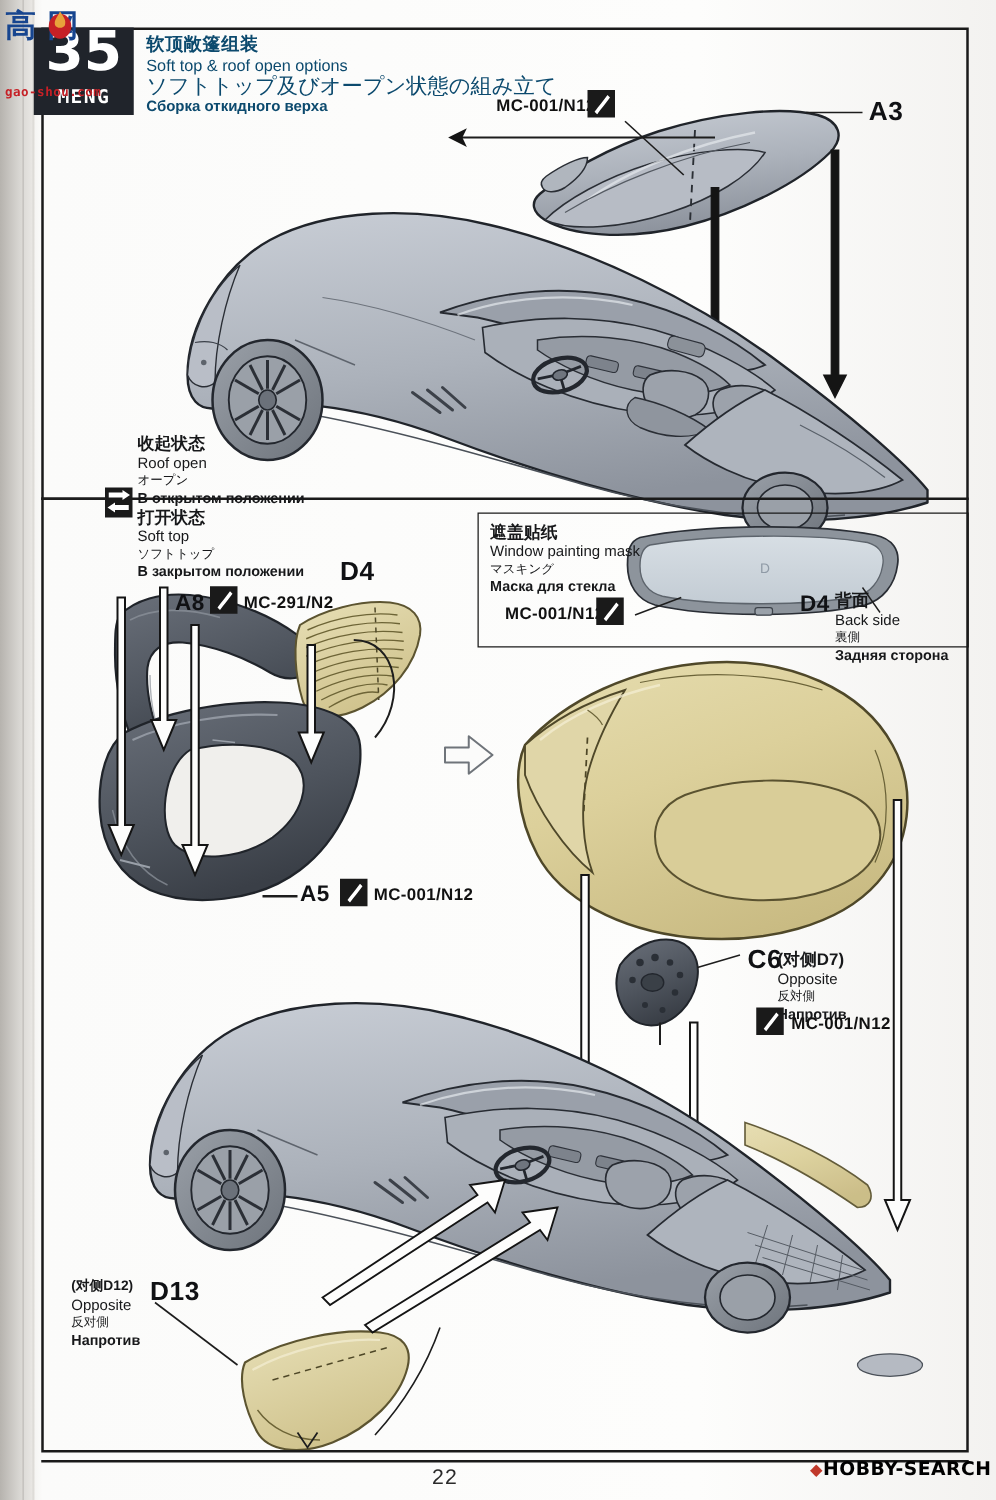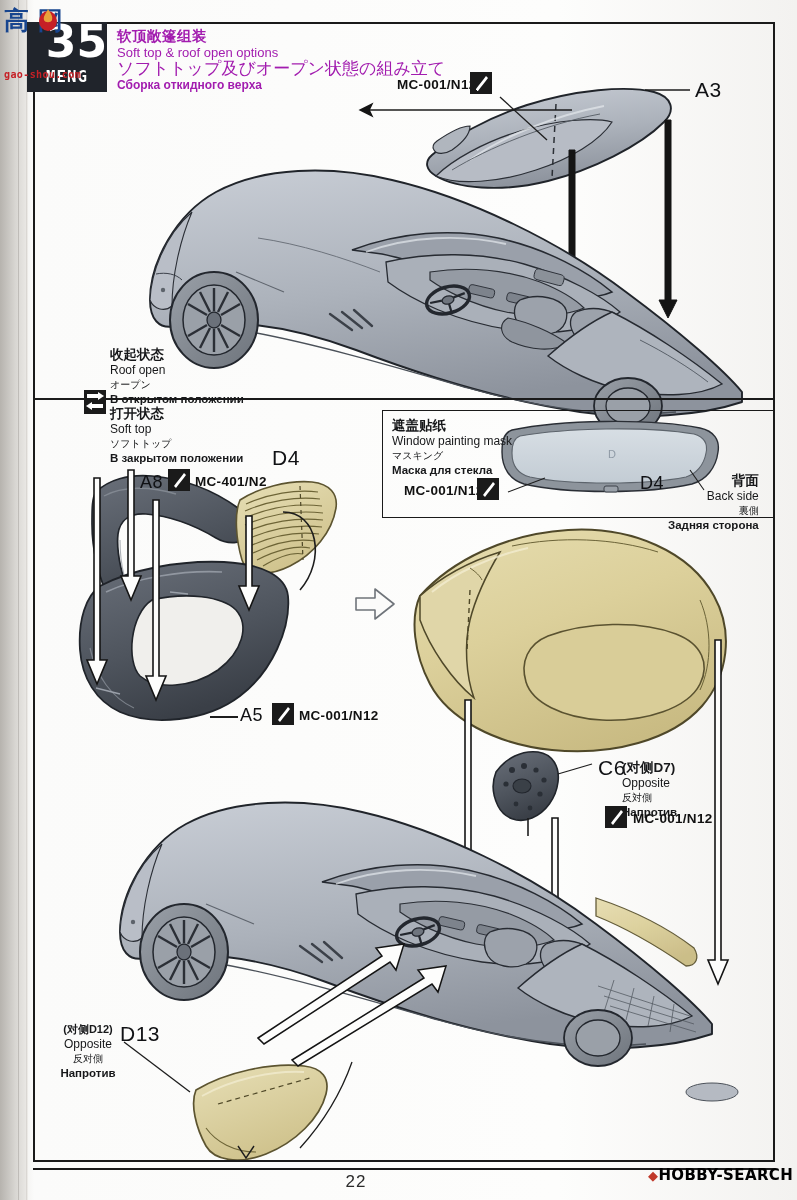--- a/index.html
+++ b/index.html
@@ -34,44 +34,44 @@
     position:absolute;left:0;top:1172px;width:712px;text-align:center;
     font-size:17px;color:#2a2a2a;letter-spacing:1px;
   }
 
   
   .step-badge{
     position:absolute;left:27px;top:22px;width:80px;height:70px;background:#20242b;
     color:#fff;
   }
   .step-num{
-    position:absolute;left:0;top:-6px;width:80px;text-align:right;
+    position:absolute;left:0;top:-6px;width:80px;text-align:center;
     font-size:44px;font-weight:bold;line-height:52px;font-family:"DejaVu Sans",sans-serif;
   }
   .step-brand{
     position:absolute;left:0;top:46px;width:80px;text-align:center;
     font-size:15px;font-weight:bold;letter-spacing:1px;
     font-family:"DejaVu Sans Mono",monospace;
     transform:scaleX(1.05);
   }
-  .title-block{position:absolute;left:117px;top:28px;width:330px;color:#a21caf;}
+  .title-block{position:absolute;left:117px;top:28px;width:330px;color:#0c4a6e;}
   .t-cn{font-size:14.5px;font-weight:bold;line-height:17px;letter-spacing:.5px;}
   .t-en{font-size:13px;line-height:16px;}
   .t-jp{font-size:17px;line-height:16px;}
   .t-ru{font-size:12px;font-weight:bold;line-height:16px;}
 
   
   .lblock{position:absolute;color:#17181a;}
   .lblock .cn{font-size:13.5px;font-weight:bold;line-height:16px;}
   .lblock .en{font-size:12px;line-height:14.5px;}
   .lblock .jp{font-size:10px;line-height:14.5px;}
   .lblock .ru{font-size:11.5px;font-weight:bold;line-height:14.5px;}
 
   
-  .partcode{position:absolute;font-size:21px;font-weight:normal;color:#101114;letter-spacing:.5px;}
+  .partcode{position:absolute;font-size:21px;font-weight:bold;color:#101114;letter-spacing:.5px;}
   .partcode.small{font-size:18px;}
 
   
   .cement{
     position:absolute;width:22px;height:22px;background:#1a1a1a;
     display:inline-block;vertical-align:middle;
   }
   .cement svg{display:block;}
   .codetext{position:absolute;font-size:13.5px;font-weight:bold;color:#111;letter-spacing:.3px;}
 
@@ -519,34 +519,34 @@
     <div class="jp">マスキング</div>
     <div class="ru">Маска для стекла</div>
   </div>
   <div class="codetext" style="left:404px;top:483px;">MC-001/N12</div>
   <div class="cement" style="left:477px;top:478px;">
     <svg width="22" height="22" viewBox="0 0 22 22">
         <path d="M6 17 C9 13 13 8 16 4 L18 6 C15 10 11 15 8 19 Z" fill="#fff"></path>
       </svg>
   </div>
   <div class="partcode small" style="left:640px;top:473px;">D4</div>
-  <div class="lblock" style="left:668px;top:473px;text-align:right;">
+  <div class="lblock" style="left:668px;top:473px;">
     <div class="cn">背面</div>
     <div class="en">Back side</div>
     <div class="jp">裏側</div>
     <div class="ru">Задняя сторона</div>
   </div>
 
   <div class="partcode small" style="left:140px;top:472px;">A8</div>
   <div class="cement" style="left:168px;top:469px;">
     <svg width="22" height="22" viewBox="0 0 22 22">
         <path d="M6 17 C9 13 13 8 16 4 L18 6 C15 10 11 15 8 19 Z" fill="#fff"></path>
       </svg>
   </div>
-  <div class="codetext" style="left:195px;top:474px;">MC-401/N2</div>
+  <div class="codetext" style="left:195px;top:474px;">MC-291/N2</div>
 
   <div class="partcode" style="left:272px;top:446px;">D4</div>
 
   <div class="partcode small" style="left:240px;top:705px;">A5</div>
   <div class="cement" style="left:272px;top:703px;">
     <svg width="22" height="22" viewBox="0 0 22 22">
         <path d="M6 17 C9 13 13 8 16 4 L18 6 C15 10 11 15 8 19 Z" fill="#fff"></path>
       </svg>
   </div>
   <div class="codetext" style="left:299px;top:708px;">MC-001/N12</div>
@@ -560,21 +560,21 @@
     <div class="ru">Напротив</div>
   </div>
   <div class="cement" style="left:605px;top:806px;">
     <svg width="22" height="22" viewBox="0 0 22 22">
         <path d="M6 17 C9 13 13 8 16 4 L18 6 C15 10 11 15 8 19 Z" fill="#fff"></path>
       </svg>
   </div>
   <div class="codetext" style="left:633px;top:811px;">MC-001/N12</div>
 
   <div class="partcode" style="left:120px;top:1022px;">D13</div>
-  <div class="lblock" style="left:57px;top:1021px;width:62px;text-align:center;">
+  <div class="lblock" style="left:57px;top:1021px;width:62px;text-align:left;">
     <div class="cn" style="font-size:11px;">(对侧D12)</div>
     <div class="en">Opposite</div>
     <div class="jp">反对側</div>
     <div class="ru">Напротив</div>
   </div>
 
   <div class="wm-gs">
     <div class="chars">高 网</div>
     <div class="dom">gao-shou.com</div>
     <svg width="26" height="26" style="position:absolute;left:31px;top:2px;">

